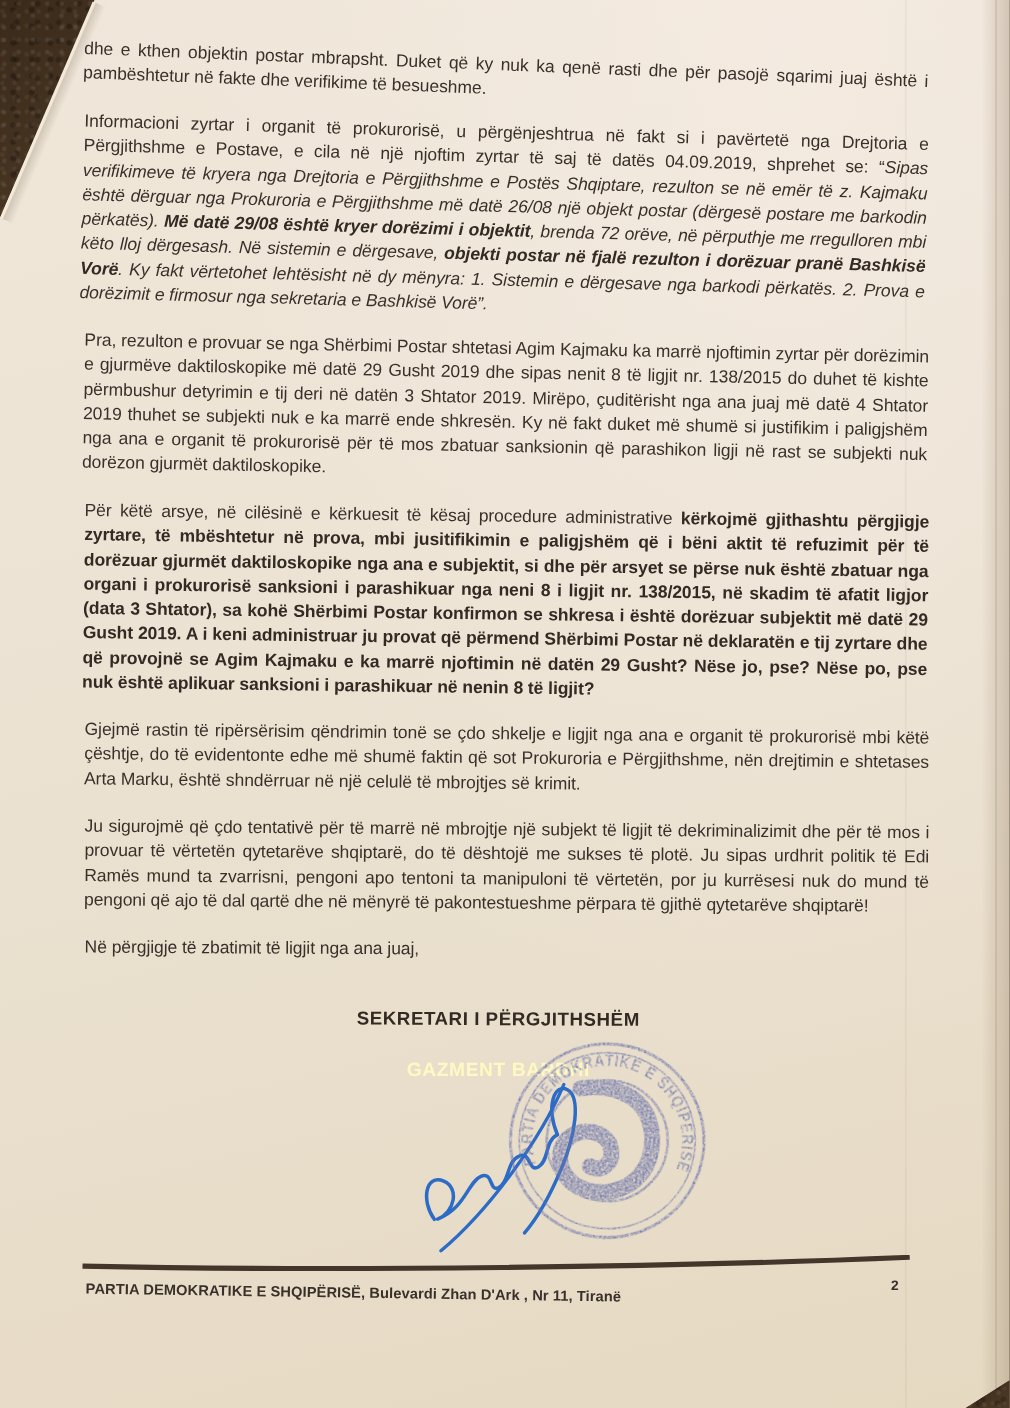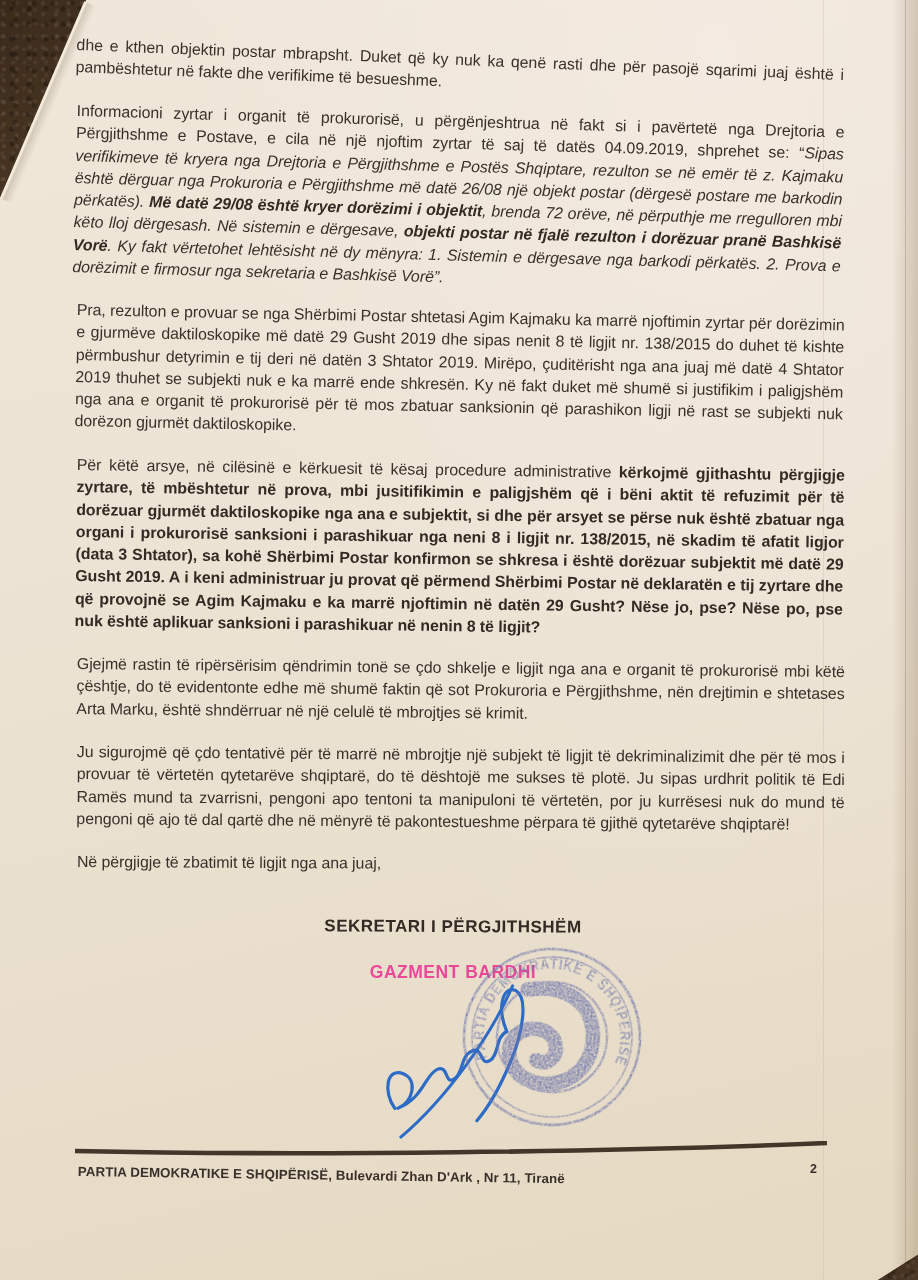--- a/index.html
+++ b/index.html
@@ -56,21 +56,21 @@
   .t4{transform:rotate(.6deg);}
   .t5{transform:rotate(.45deg);}
   .t6{transform:rotate(.3deg);}
   .run-b,.run-bi{font-weight:bold;color:#332a23;}
   .run-i,.run-bi{font-style:italic;}
 
   
   .signer-title{position:absolute;left:0;top:917px;width:906px;text-align:center;
     font-weight:bold;font-size:17px;letter-spacing:.5px;color:#332a24;transform:rotate(.3deg);}
   .signer-name{position:absolute;left:0;top:962px;width:906px;text-align:center;
-    font-weight:bold;font-size:17.5px;letter-spacing:.5px;color:#ec4899;}
+    font-weight:bold;font-size:17.5px;letter-spacing:.5px;color:#fef9c3;}
   .signature-svg{position:absolute;left:376px;top:980px;width:162px;height:172px;}
   .stamp-svg{position:absolute;left:456px;top:941px;width:192px;height:192px;}
 
   
   .footer-rule-svg{position:absolute;left:73px;top:1141px;width:756px;height:16px;}
   .footer-address{position:absolute;left:78px;top:1164px;font-weight:bold;font-size:13.3px;
     letter-spacing:.1px;color:#39302a;transform:rotate(.85deg);transform-origin:0 0;}
   .page-number{position:absolute;left:810px;top:1162px;font-weight:bold;font-size:12.5px;color:#39302a;}
 </style>
 </head>

